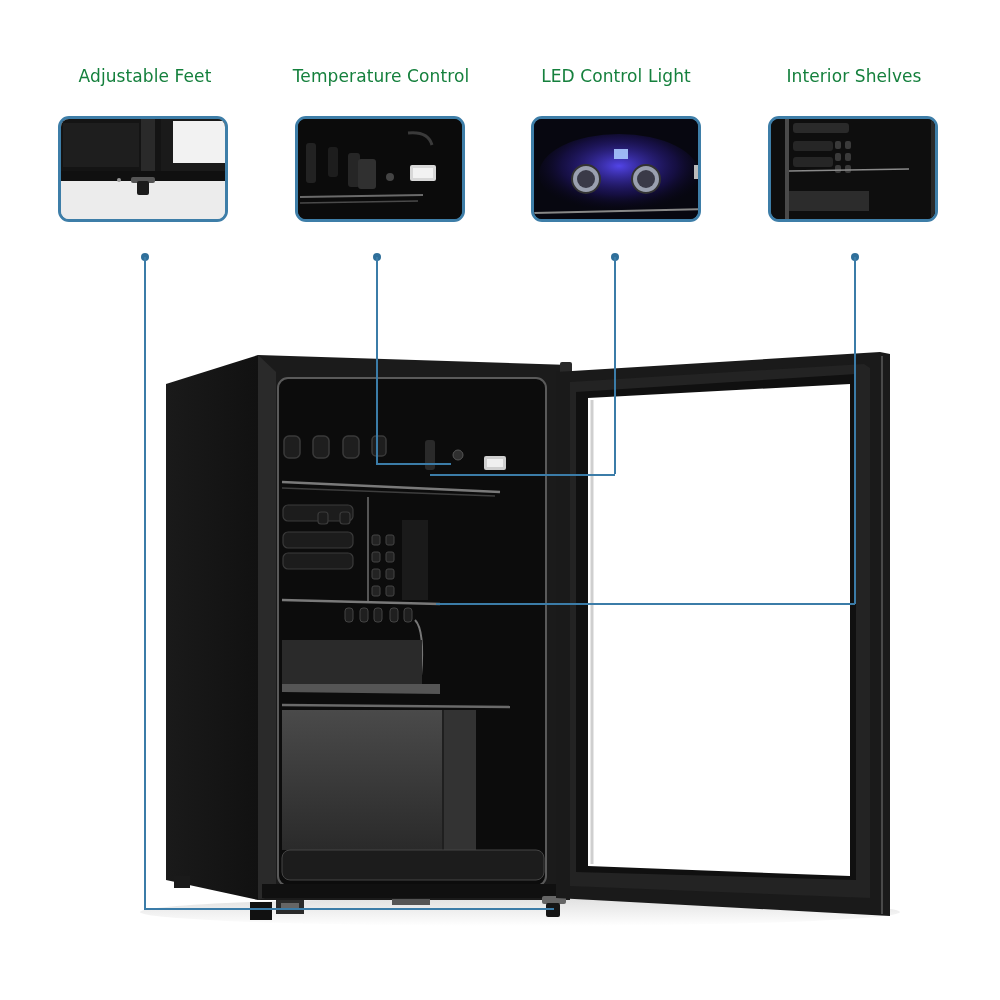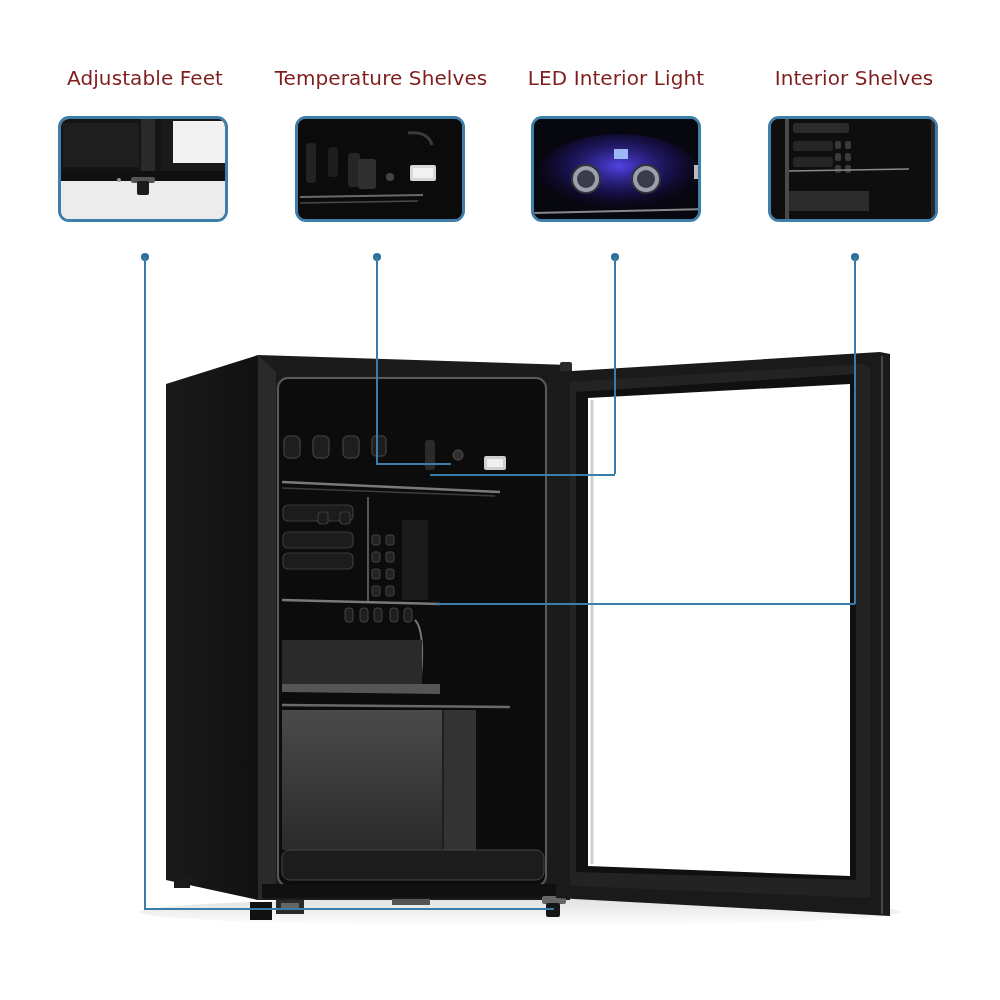--- a/index.html
+++ b/index.html
@@ -1,31 +1,31 @@
 <!DOCTYPE html>
 <html><head>
 <meta charset="utf-8">
 <style>
   html, body { margin:0; padding:0; background:#ffffff; }
   body { width:1000px; height:1000px; position:relative; overflow:hidden; font-family:"DejaVu Sans", sans-serif; }
-  .label { position:absolute; top:66px; font-size:20px; color:#7f1d1d; white-space:nowrap; transform:translateX(-50%); letter-spacing:0.1px; }
+  .label { position:absolute; top:66px; font-size:17px; color:#15803d; white-space:nowrap; transform:translateX(-50%); letter-spacing:0.1px; }
   .thumb { position:absolute; top:116px; width:170px; height:106px; border:3px solid #3e7ea8; border-radius:11px; overflow:hidden; box-sizing:border-box; background:#0c0c0c; }
   .thumb .inner { position:absolute; inset:0; }
   .dot { position:absolute; width:8px; height:8px; border-radius:50%; background:#2f6f9a; transform:translate(-50%,-50%); }
   .vline, .hline { position:absolute; background:#3b7ca8; }
   .vline { width:1.5px; }
   .hline { height:1.5px; }
   .scene { position:absolute; inset:0; }
 </style>
 </head>
 <body>
 
 <div class="label" style="left:145px;">Adjustable Feet</div>
-<div class="label" style="left:381px;">Temperature Shelves</div>
-<div class="label" style="left:616px;">LED Interior Light</div>
+<div class="label" style="left:381px;">Temperature Control</div>
+<div class="label" style="left:616px;">LED Control Light</div>
 <div class="label" style="left:854px;">Interior Shelves</div>
 
 <div class="thumb" style="left:58px;background:#e9e9e9;">
   <svg class="inner" viewBox="0 0 170 106" width="170" height="106">
     <rect x="0" y="0" width="170" height="58" fill="#141414"></rect>
     <rect x="2" y="4" width="76" height="44" fill="#1e1e1e"></rect>
     <rect x="80" y="0" width="14" height="60" fill="#2a2a2a"></rect>
     <rect x="100" y="0" width="70" height="52" fill="#1a1a1a"></rect>
     <rect x="112" y="2" width="58" height="42" fill="#f2f2f2"></rect>
     <rect x="0" y="52" width="170" height="10" fill="#101010"></rect>

